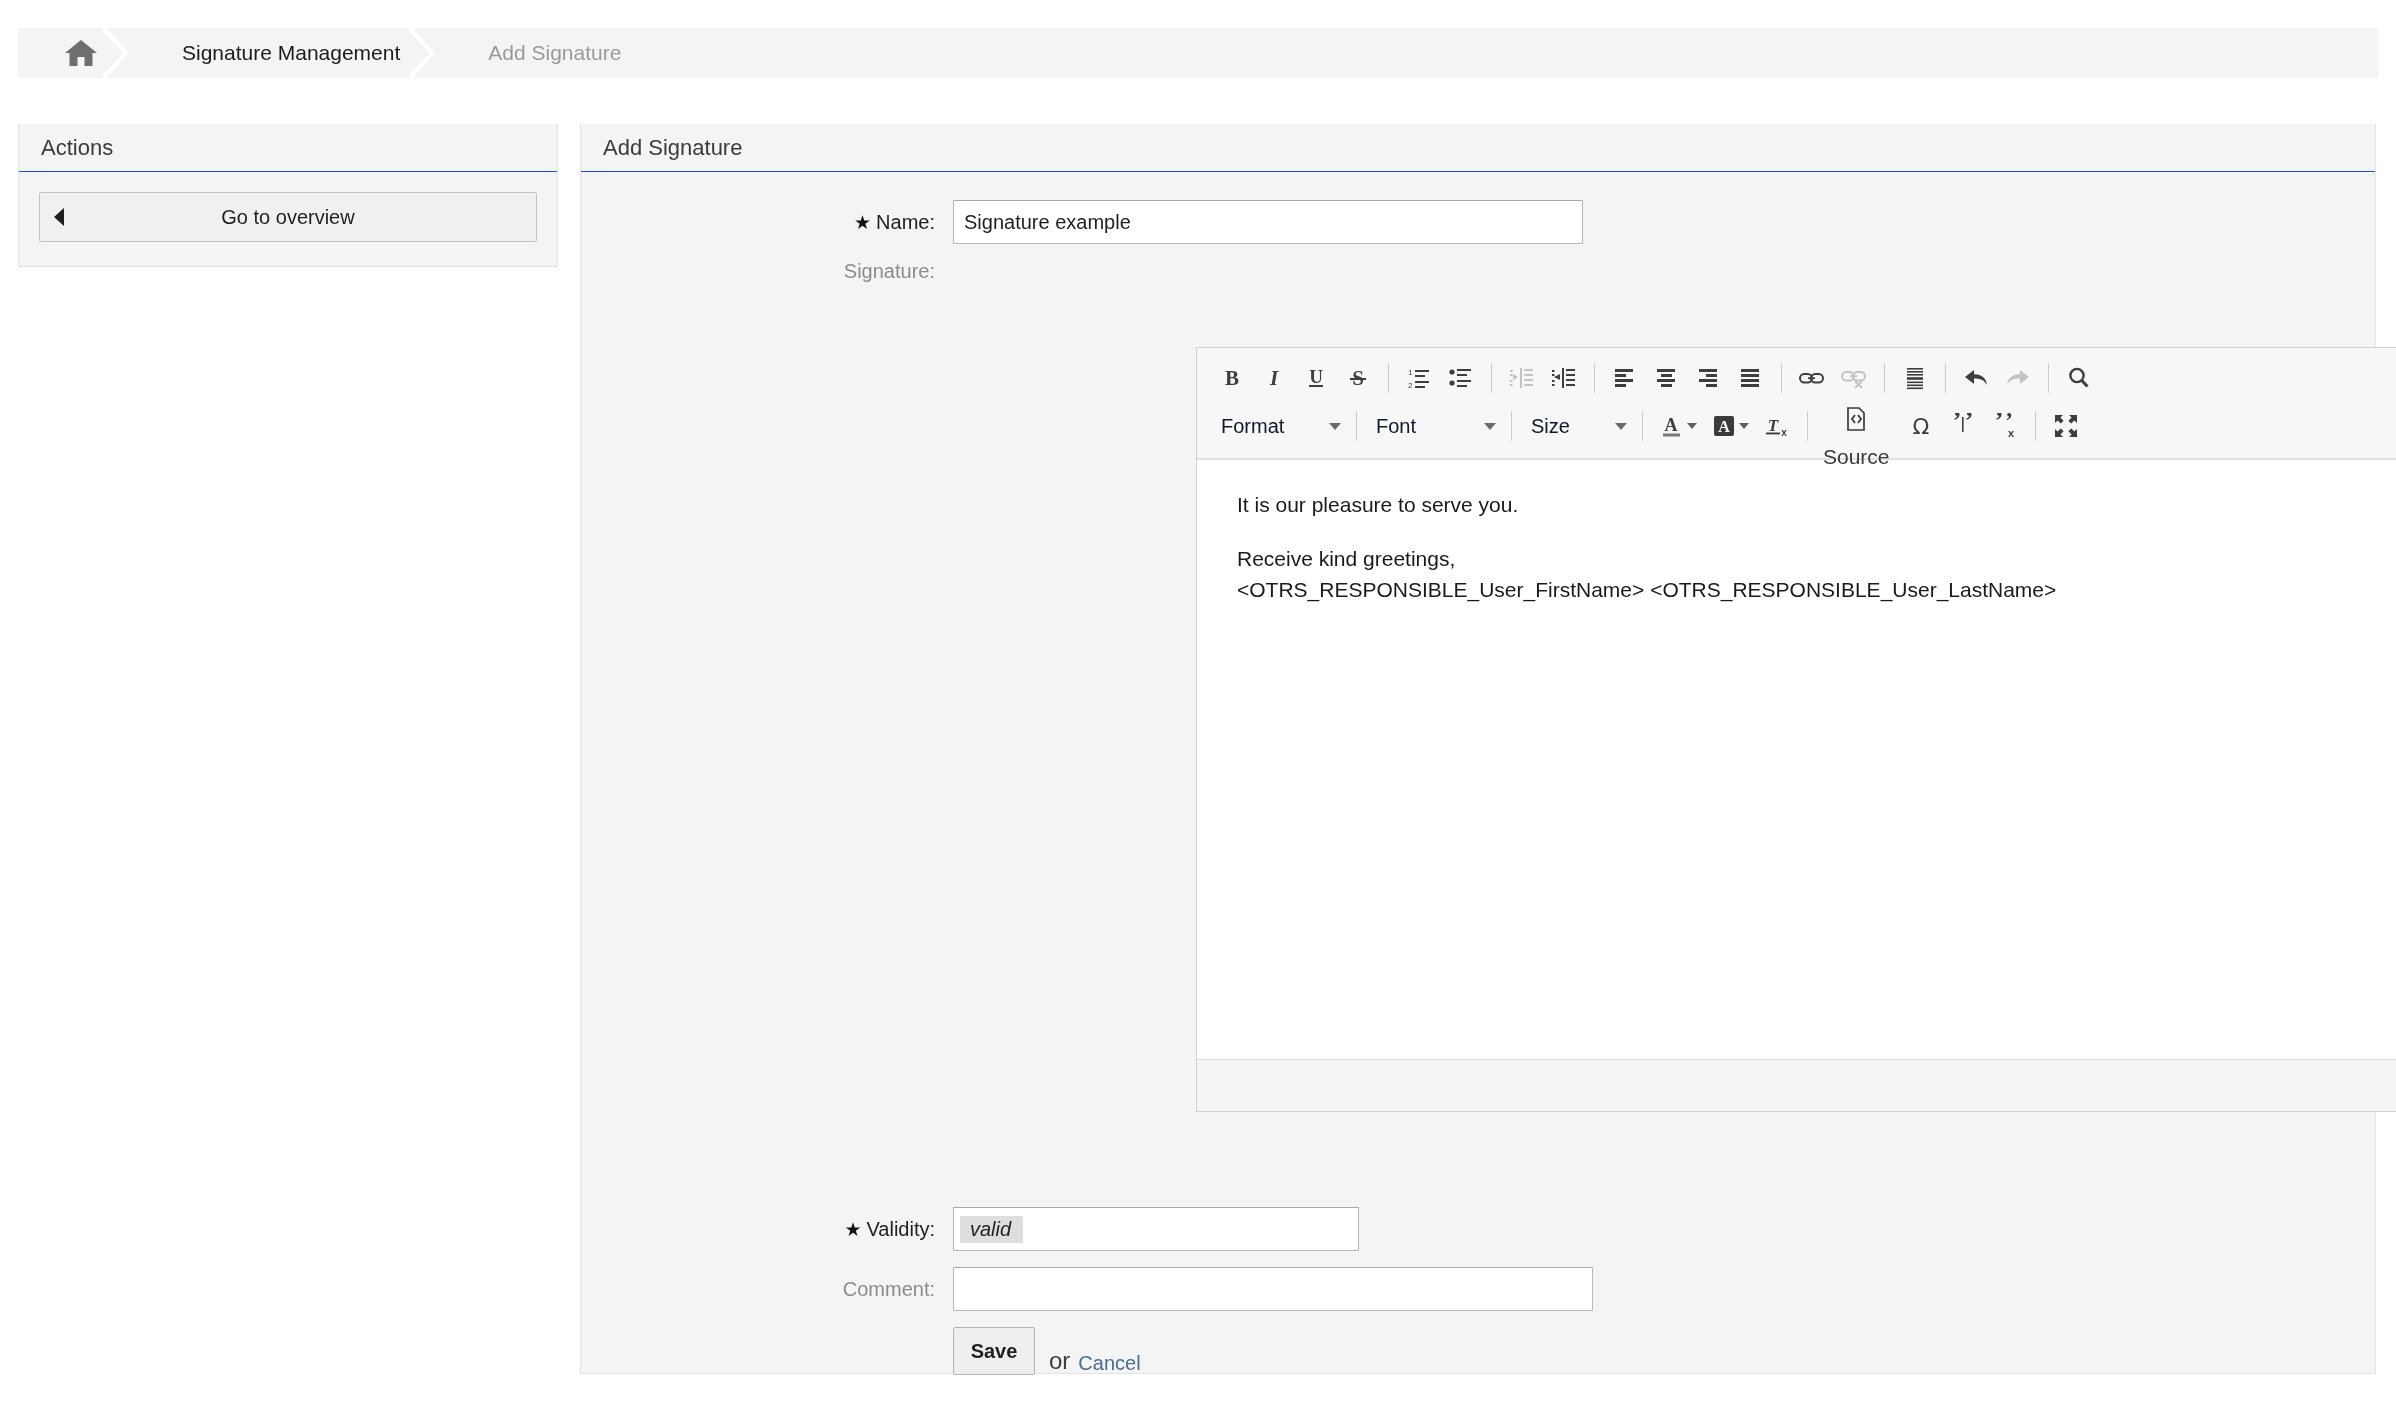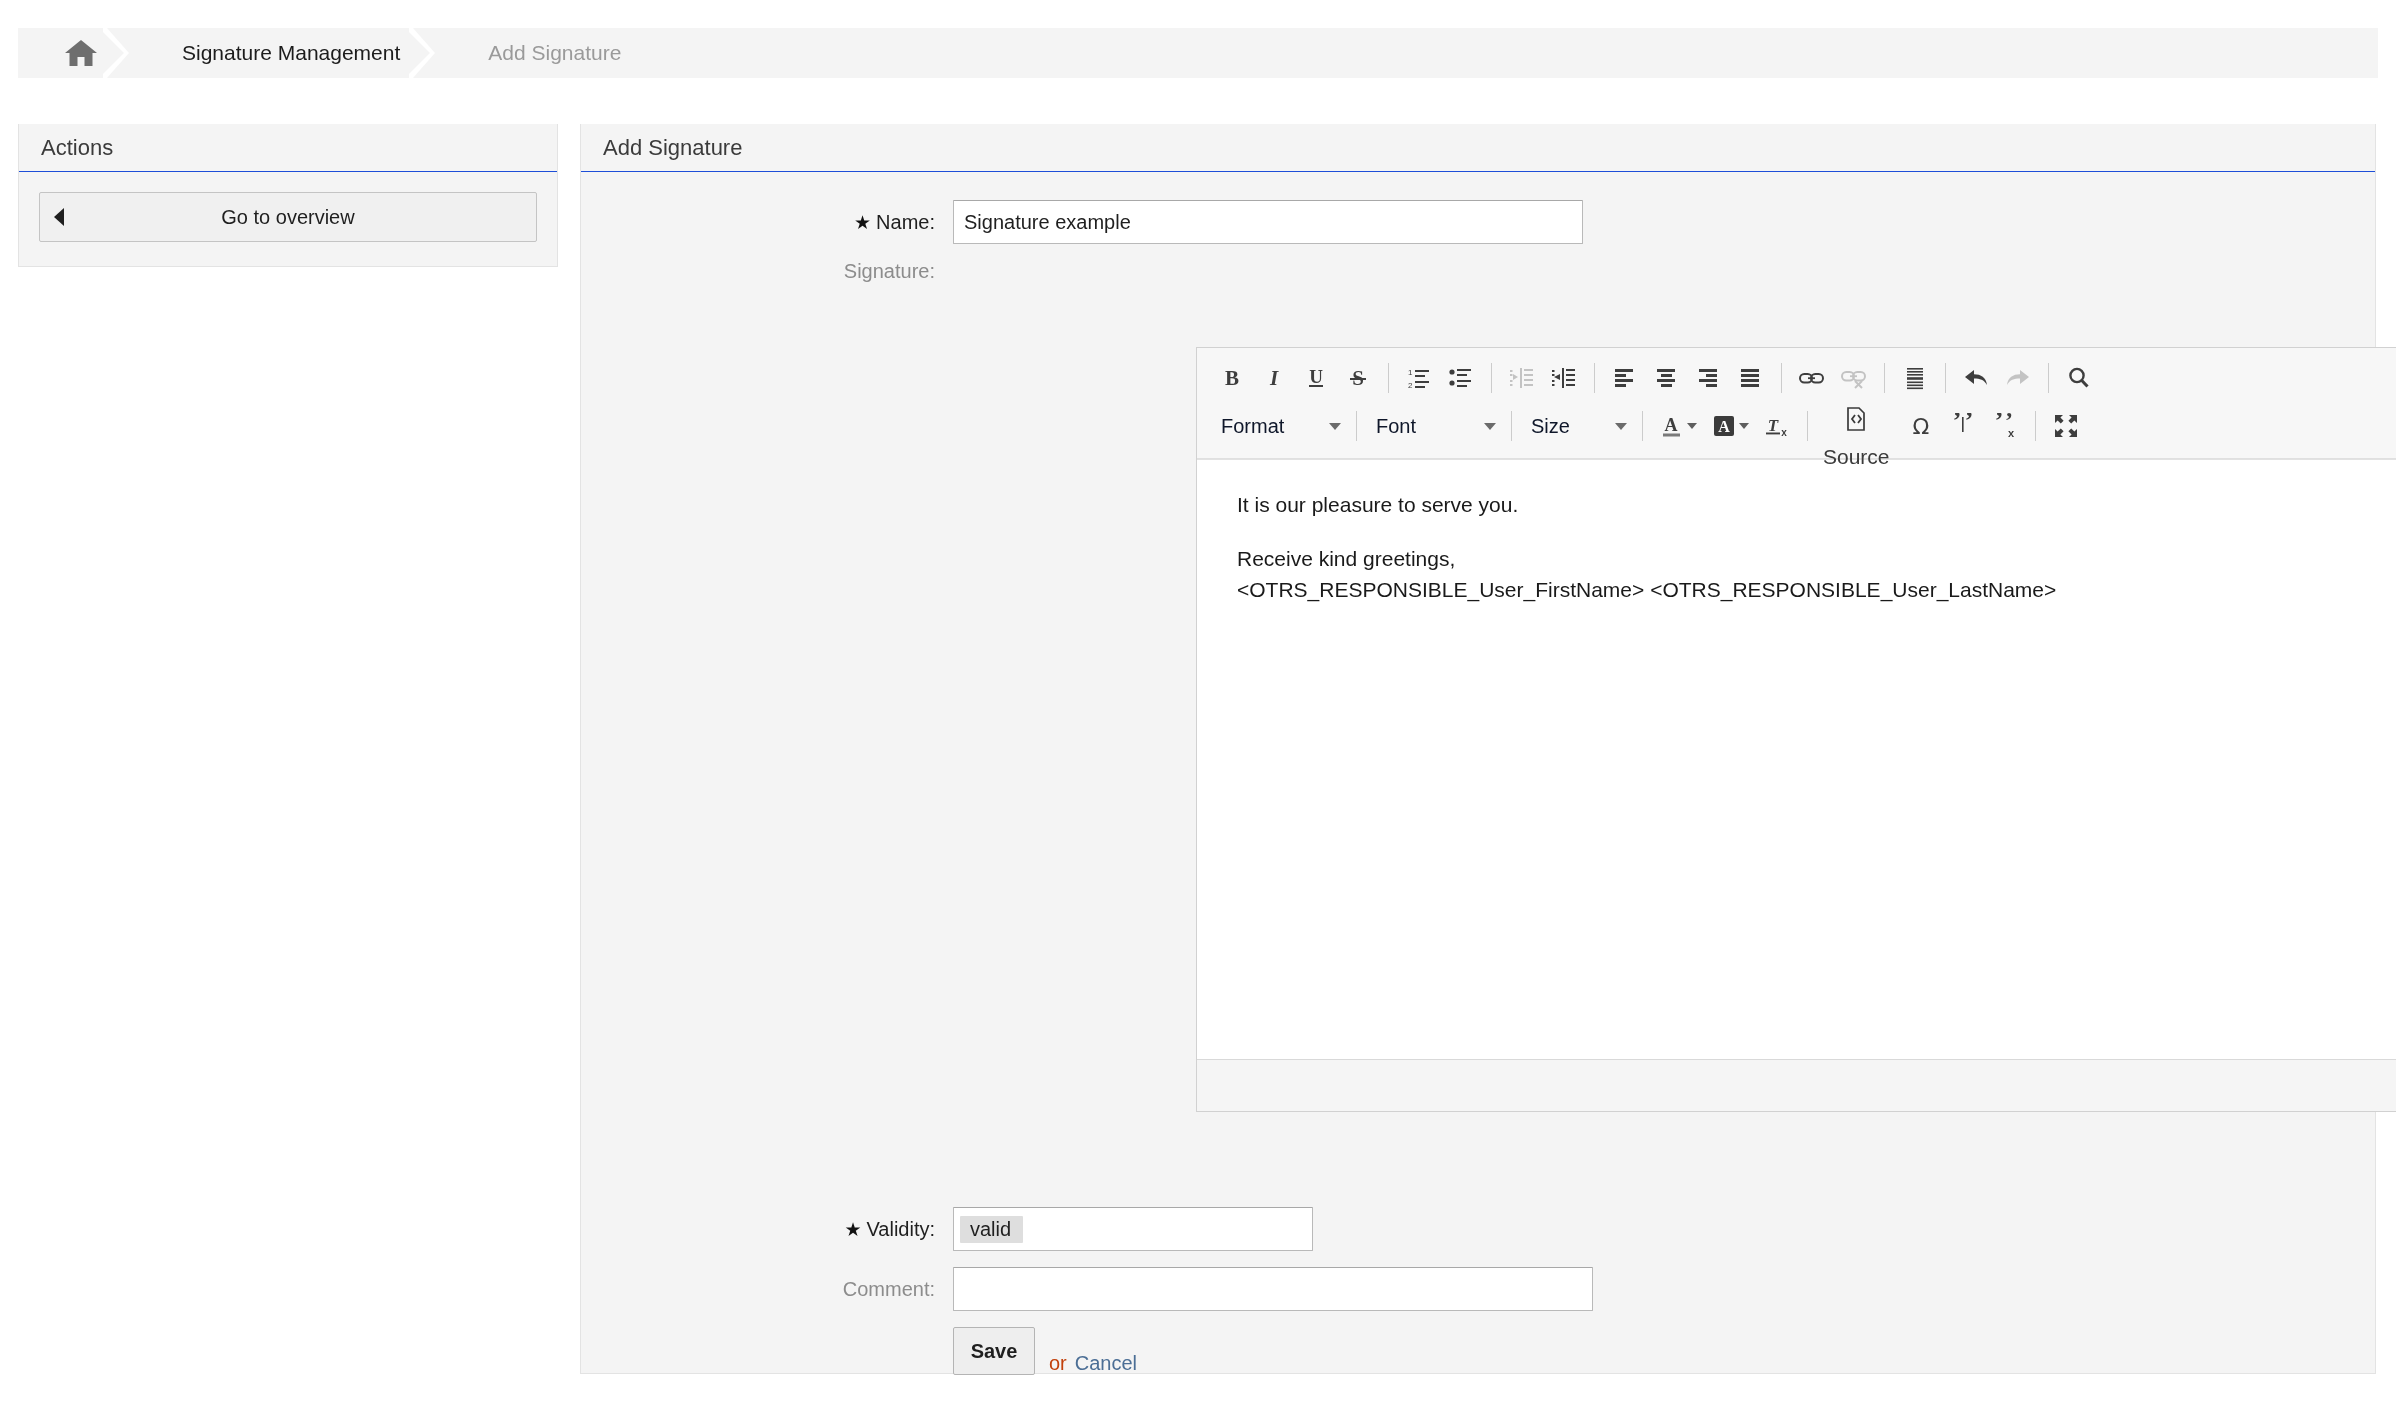--- a/index.html
+++ b/index.html
@@ -132,30 +132,31 @@
     border-top-color: #a8a8a8;
     font-family: "Liberation Sans", sans-serif;
     font-size: 20px;
     color: #1f1f1f;
     padding: 0 10px;
     outline: none;
     border-radius: 1px;
   }
 
   .select-box {
-    width: 360px;
+    width: 406px;
     height: 44px;
     background: #fff;
     border: 1px solid #b9b9b9;
     border-top-color: #a8a8a8;
     border-radius: 1px;
     display: flex;
     align-items: center;
     padding: 0 6px;
     cursor: pointer;
+    font-style: italic;
   }
   .select-value {
     background: #dedede;
     color: #1f1f1f;
     font-size: 20px;
     padding: 3px 12px 4px 10px;
     line-height: 1;
     border-radius: 1px;
   }
 
@@ -281,22 +282,22 @@
     border: 1px solid #b4b4b4;
     border-radius: 2px;
     font-family: "Liberation Sans", sans-serif;
     font-size: 20px;
     font-weight: bold;
     color: #1f1f1f;
     cursor: pointer;
     padding: 0 16px;
   }
   .or-text {
-    font-size: 20px;
-    color: #c2410c;
+    font-size: 24px;
+    color: #404040;
     margin: 0 8px 0 14px;
   }
   .cancel-link {
     font-size: 20px;
     color: #4b6e95;
     text-decoration: none;
     cursor: pointer;
   }
 </style>
 </head>

